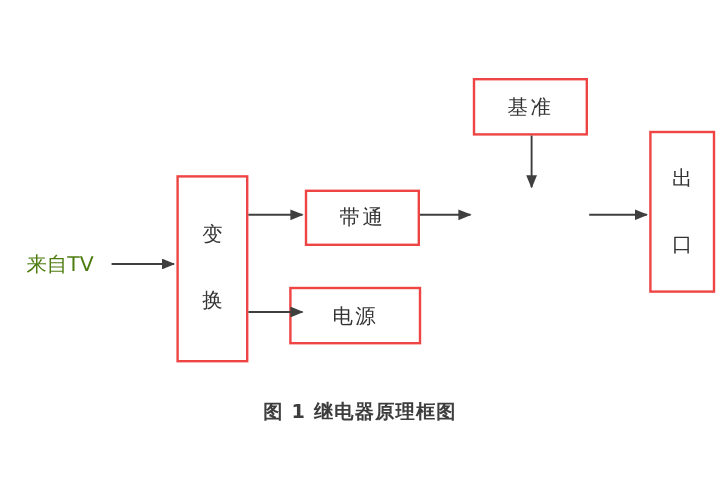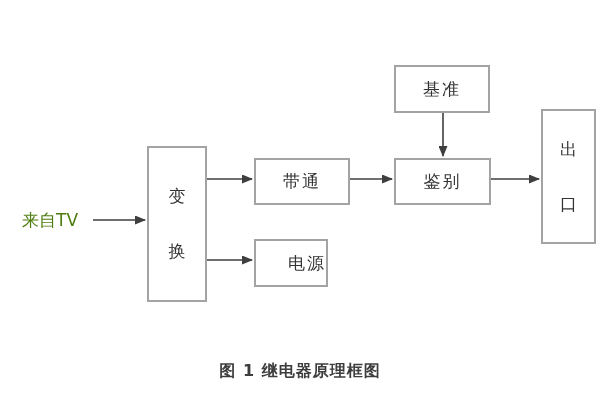--- a/index.html
+++ b/index.html
@@ -7,39 +7,39 @@
     position: relative;
     width: 600px;
     height: 400px;
     background: #ffffff;
     font-family: "DejaVu Sans", "Liberation Sans", sans-serif;
     overflow: hidden;
   }
   .box {
     position: absolute;
     box-sizing: border-box;
-    border: 2px solid #a3a3a3;
+    border: 2px solid #ef4444;
     background: #ffffff;
     display: flex;
     align-items: center;
     justify-content: center;
     font-size: 17px;
     font-weight: 500;
     color: #333333;
     letter-spacing: 2px;
   }
   .box .vlabel {
     white-space: pre-line;
     text-align: center;
     line-height: 55px;
     letter-spacing: 0;
   }
   #transform-box   { left:147px; top:146px; width:60px;  height:156px; }
   #bandpass-box    { left:254px; top:158px; width:96px;  height:47px;font-family:Liberation Mono, monospace; }
-  #power-box       { left:254px; top:239px; width:74px;  height:48px;justify-content:flex-end; }
+  #power-box       { left:241px; top:239px; width:110px;  height:48px; }
   #reference-box   { left:394px; top:65px;  width:96px;  height:48px; }
   #discriminate-box{ left:394px; top:158px; width:97px;  height:47px; }
   #outlet-box      { left:541px; top:109px; width:55px;  height:135px; }
 
   .input-text {
     position: absolute;
     font-size: 17px;
     font-weight: 500;
     color: #4d7c0f;
   }
@@ -49,21 +49,20 @@
   #caption {
     position: absolute;
     left: 0;
     top: 333px;
     width: 100%;
     text-align: center;
     font-size: 16px;
     font-weight: 600;
     color: #3d3d3d;
     letter-spacing: 1px;
-    margin-top: 28px;
   }
   #arrows {
     position: absolute;
     left: 0; top: 0;
     width: 600px; height: 400px;
     pointer-events: none;
   }
 </style>
 </head>
 <body>
@@ -82,23 +81,20 @@
   </div>
 
   <div id="power-box" class="box">
     <span>电源</span>
   </div>
 
   <div id="reference-box" class="box">
     <span>基准</span>
   </div>
 
-  <div id="discriminate-box" class="box">
-    <span>鉴别</span>
-  </div>
 
   <div id="outlet-box" class="box">
     <span class="vlabel">出
 口</span>
   </div>
 
   <svg id="arrows" viewBox="0 0 600 400" xmlns="http://www.w3.org/2000/svg">
     <defs>
       <marker id="ah" markerUnits="userSpaceOnUse" markerWidth="11" markerHeight="9" refX="10" refY="4.5" orient="auto">
         <path d="M0,0 L11,4.5 L0,9 Z" fill="#3f3f3f"></path>

